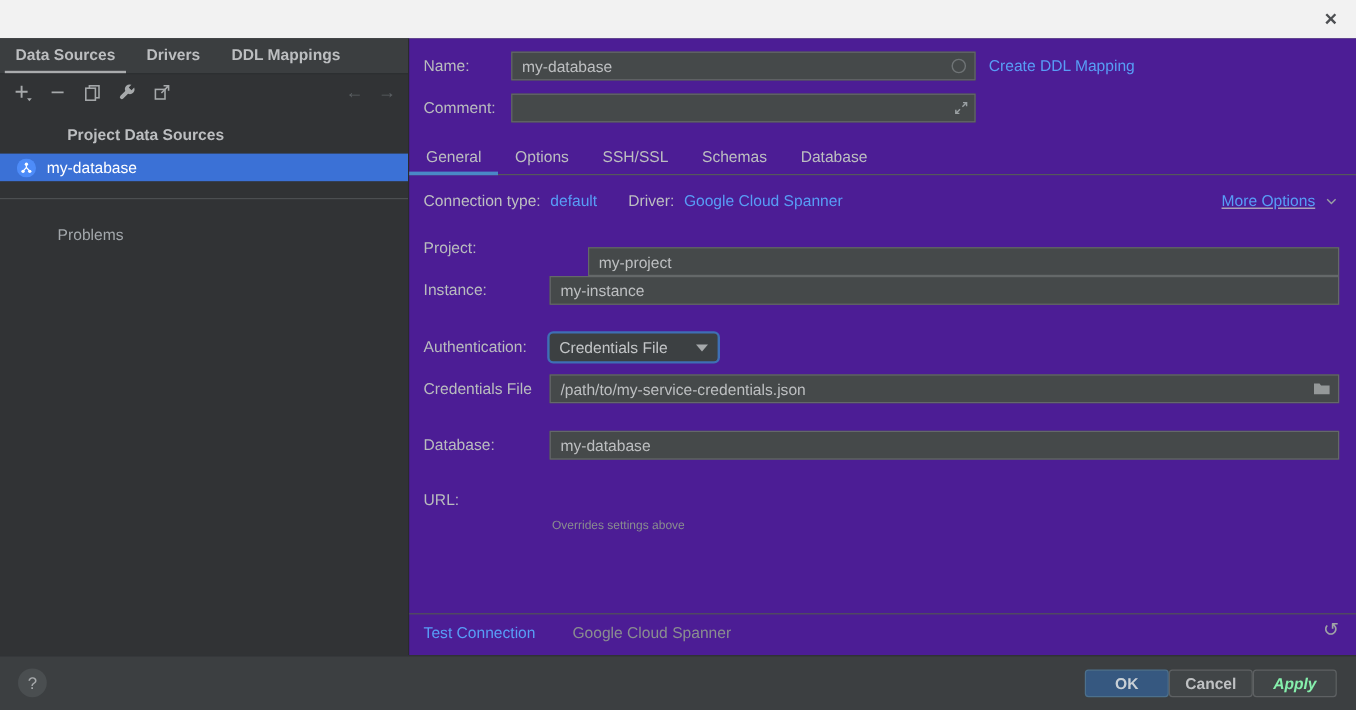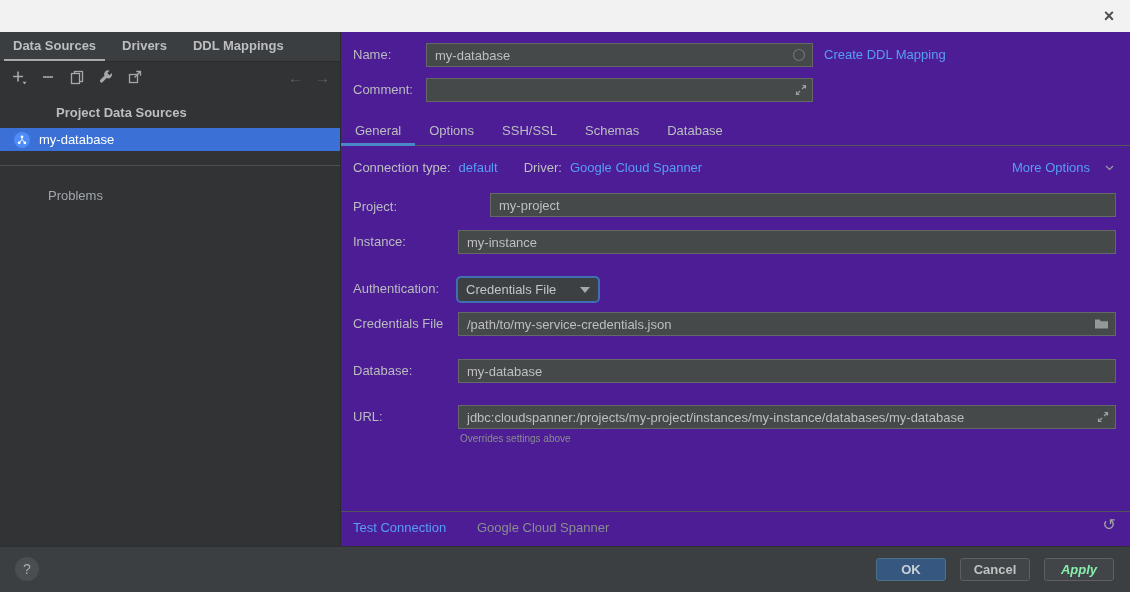--- a/index.html
+++ b/index.html
@@ -33,37 +33,37 @@
   .field-wrap{position:absolute;box-sizing:border-box;}
   .tfield{width:100%;height:100%;box-sizing:border-box;background:#45494a;border:1px solid #646869;
     color:#bdbfc1;font-size:13px;font-family:inherit;padding:0 8px;outline:none;}
   .field-icon{position:absolute;top:50%;transform:translateY(-50%);display:flex;align-items:center;}
   .link{color:#589df6;cursor:pointer;white-space:nowrap;}
   .form-tabs{position:absolute;left:0;top:84px;width:100%;height:30px;display:flex;
     border-bottom:1px solid #55585a;box-sizing:border-box;}
   .form-tab{position:relative;padding:0 14px;line-height:29px;color:#bcbec0;cursor:pointer;}
   .form-tab.active::after{content:"";position:absolute;left:0;right:0;bottom:-1px;height:3px;background:#4a88c7;}
   .conn-row{position:absolute;left:12px;top:128px;display:flex;align-items:center;line-height:16px;}
-  .more-options{position:absolute;right:16px;top:128px;display:flex;align-items:center;gap:15px;line-height:16px;cursor:pointer;}
+  .more-options{position:absolute;right:16px;top:128px;display:flex;align-items:center;gap:9px;line-height:16px;cursor:pointer;text-decoration:underline;}
   .combo{position:absolute;left:115px;top:244px;width:144px;height:27px;box-sizing:border-box;
     background:#3c4042;border:2px solid #3e6fb5;border-radius:5px;display:flex;align-items:center;
     padding:0 8px;color:#c3c5c7;cursor:pointer;}
   .combo-arrow{margin-left:auto;width:0;height:0;border-left:5px solid transparent;
     border-right:5px solid transparent;border-top:6px solid #a6a9ab;}
   .hint{position:absolute;left:119px;top:401px;font-size:10px;color:#8a8d8f;}
   .panel-footer-divider{position:absolute;left:0;top:479px;width:100%;height:1px;background:#515456;}
   .test-link{position:absolute;left:12px;top:488px;line-height:16px;}
   .footer-driver{position:absolute;left:136px;top:488px;line-height:16px;color:#8a8d90;}
   .reset-btn{position:absolute;right:14px;top:483px;font-size:16px;color:#a0a4a6;cursor:pointer;}
   
   .bottombar{position:absolute;left:0;top:546px;width:1130px;height:46px;background:#3c3f41;
     border-top:1px solid #2e3133;box-sizing:border-box;}
   .help-btn{position:absolute;left:15px;top:10px;width:24px;height:24px;border-radius:50%;
     background:#4a4e50;color:#a8abad;text-align:center;line-height:24px;font-size:14px;cursor:pointer;}
-  .btn-row{position:absolute;right:16px;top:11px;display:flex;gap:14px;}
+  .btn-row{position:absolute;right:16px;top:11px;display:flex;}
   .btn{width:70px;height:23px;box-sizing:border-box;border-radius:3px;display:flex;align-items:center;
     justify-content:center;font-size:13px;cursor:pointer;}
   .btn-ok{background:#365880;border:1px solid #4c708c;color:#c9d0d6;font-weight:bold;}
   .btn-plain{background:#414547;border:1px solid #5e6163;color:#bfc1c3;font-weight:bold;}
   .btn-apply{color:#86efac;font-style:italic;}
   .btn-apply::first-letter{text-decoration:underline;}
   svg{display:block;}
 </style>
 </head>
 <body>
@@ -175,21 +175,21 @@
     <div class="more-options">
       <span class="link">More Options</span>
       <span>
         <svg width="9" height="6" viewBox="0 0 9 6">
             <path d="M1 1l3.5 3.5L8 1" fill="none" stroke="#9aa0a3" stroke-width="1.2"></path>
           </svg>
       </span>
     </div>
 
     <div class="flabel" style="left:12px;top:167px;">Project:</div>
-    <div class="field-wrap" style="left:117px;top:161px;width:658px;height:24px;padding-left:32px;">
+    <div class="field-wrap" style="left:117px;top:174px;width:658px;height:24px;padding-left:32px;">
       <input class="tfield" type="text" value="my-project" style="">
     </div>
 
     <div class="flabel" style="left:12px;top:202px;">Instance:</div>
     <div class="field-wrap" style="left:117px;top:198px;width:658px;height:24px;">
       <input class="tfield" type="text" value="my-instance" style="">
     </div>
 
     <div class="flabel" style="left:12px;top:249px;">Authentication:</div>
     <div class="combo">
@@ -206,28 +206,20 @@
           </svg>
       </span>
     </div>
 
     <div class="flabel" style="left:12px;top:331px;">Database:</div>
     <div class="field-wrap" style="left:117px;top:327px;width:658px;height:24px;">
       <input class="tfield" type="text" value="my-database" style="">
     </div>
 
     <div class="flabel" style="left:12px;top:377px;">URL:</div>
-    <div class="field-wrap" style="left:117px;top:373px;width:658px;height:24px;">
-      <input class="tfield" type="text" value="jdbc:cloudspanner:/projects/my-project/instances/my-instance/databases/my-database" style="">
-      <span class="field-icon" style="right:7px;">
-        <svg width="12" height="12" viewBox="0 0 12 12">
-            <path d="M7.5 1.5h3v3M10.5 1.5L7 5M4.5 10.5h-3v-3M1.5 10.5L5 7" fill="none" stroke="#9aa0a3" stroke-width="1.2"></path>
-          </svg>
-      </span>
-    </div>
     <div class="hint">Overrides settings above</div>
 
     <div class="panel-footer-divider"></div>
     <div class="test-link link">Test Connection</div>
     <div class="footer-driver">Google Cloud Spanner</div>
     <div class="reset-btn">↺</div>
   </div>
 
   <div class="bottombar">
     <div class="help-btn">?</div>

